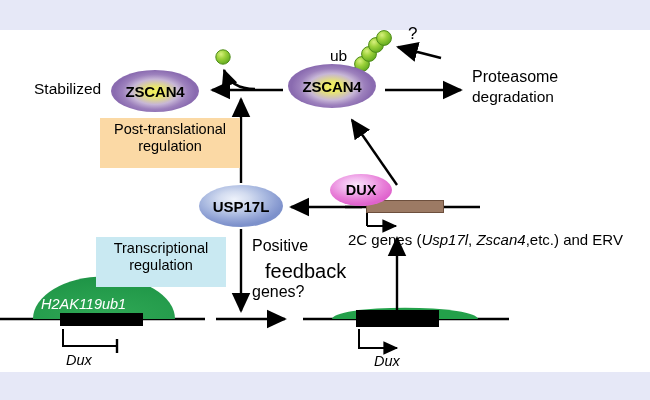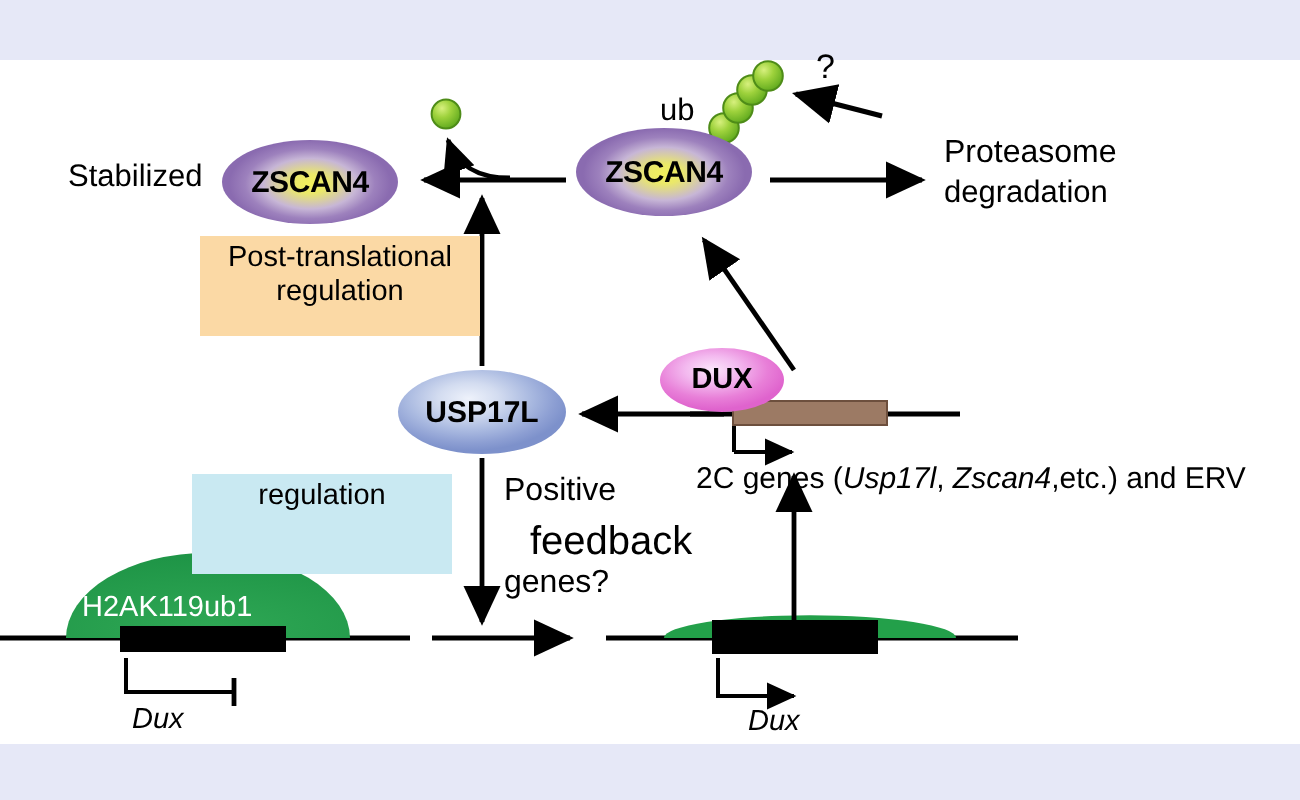--- a/index.html
+++ b/index.html
@@ -176,29 +176,30 @@
 
 <div class="txt" style="left:472px;top:68px;font-size:16px;">Proteasome</div>
 <div class="txt" style="left:472px;top:88px;font-size:15.5px;">degradation</div>
 
 <div class="regbox" id="box-post">
   <div>Post-translational</div>
   <div>regulation</div>
 </div>
 
 <div class="regbox" id="box-trans">
+  <div>Transcriptional</div>
   <div>regulation</div>
 </div>
 
 <div class="ell" id="ell-usp">USP17L</div>
 
 <div class="ell" id="ell-dux">DUX</div>
 
 <div class="txt" style="left:252px;top:237px;font-size:16px;">Positive</div>
 <div class="txt" style="left:252px;top:260px;font-size:20px;margin-left:13px;">feedback</div>
 <div class="txt" style="left:252px;top:283px;font-size:16px;">genes?</div>
 
 <div class="txt" style="left:348px;top:232px;font-size:15px;"><span>2C genes (</span><span style="font-style:italic;">Usp17l</span><span>, </span><span style="font-style:italic;">Zscan4</span><span>,etc.) and ERV</span></div>
 
-<div class="dome-label" style="left:41px;top:296px;">H2AK119ub1</div>
+<div class="dome-label" style="left:41px;top:296px;font-style:italic;">H2AK119ub1</div>
 
 <div class="gtxt" style="left:66px;top:352px;">Dux</div>
 <div class="gtxt" style="left:374px;top:353px;">Dux</div>
 
 </body></html>

